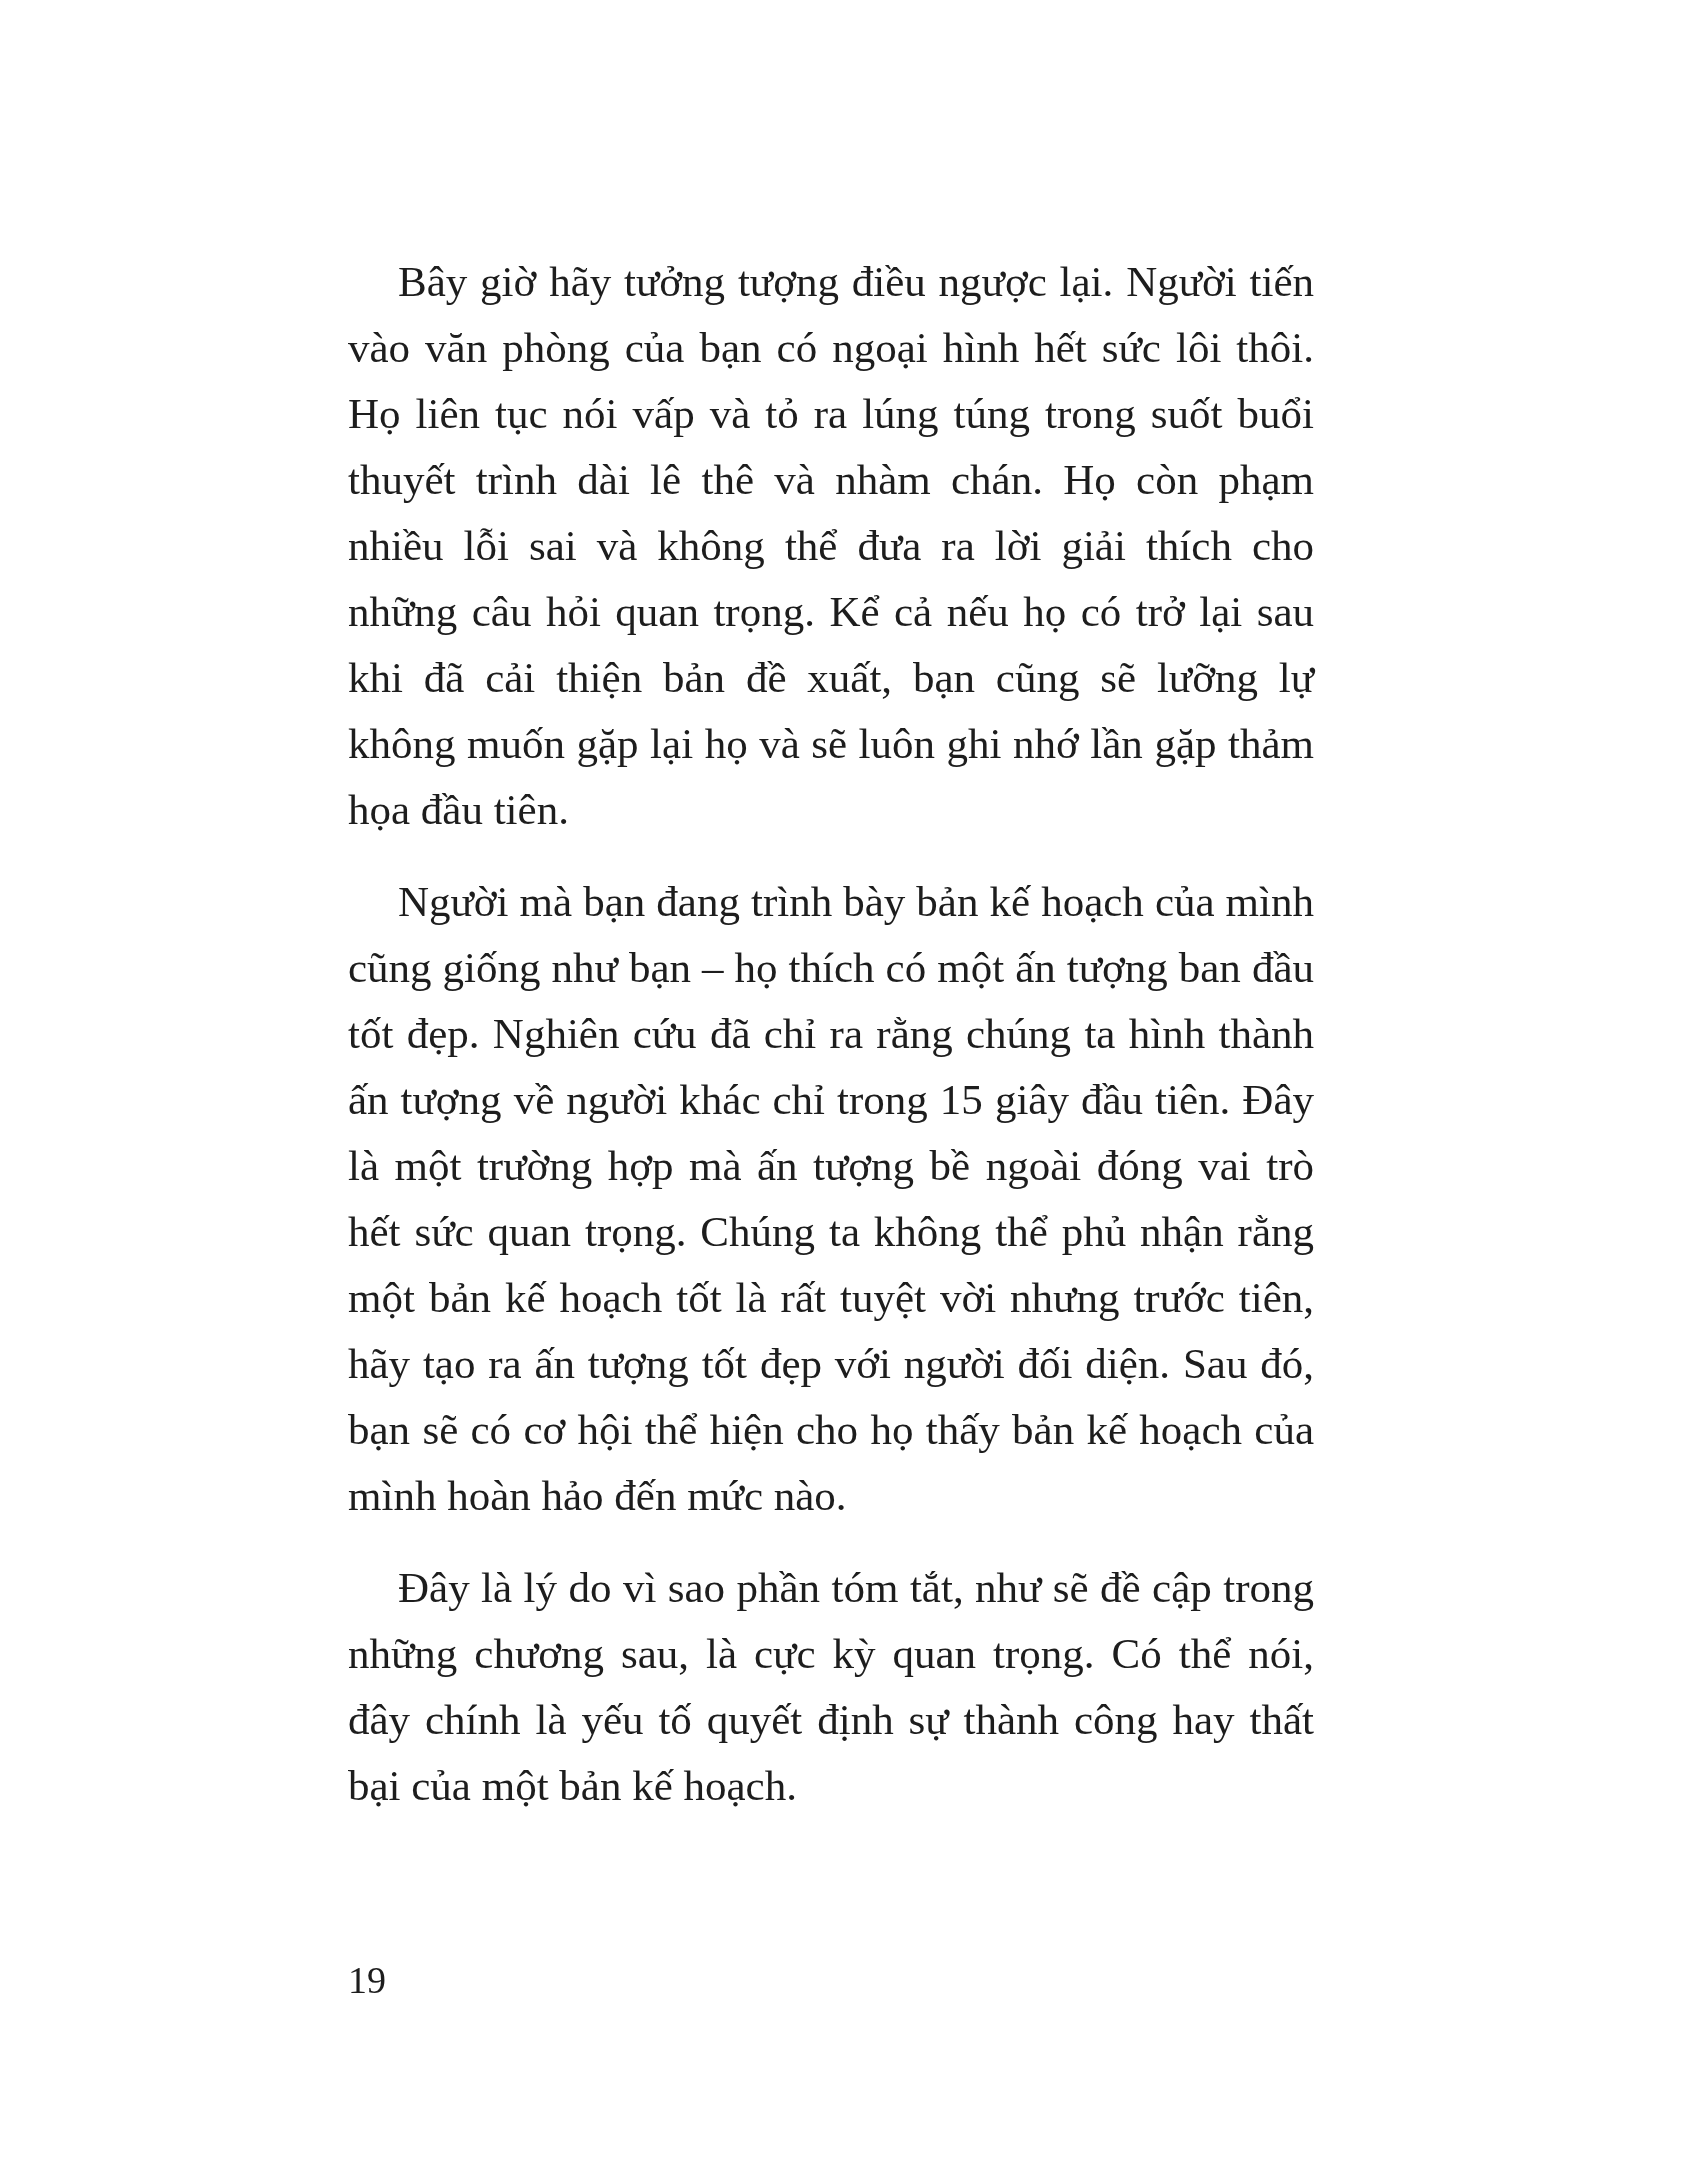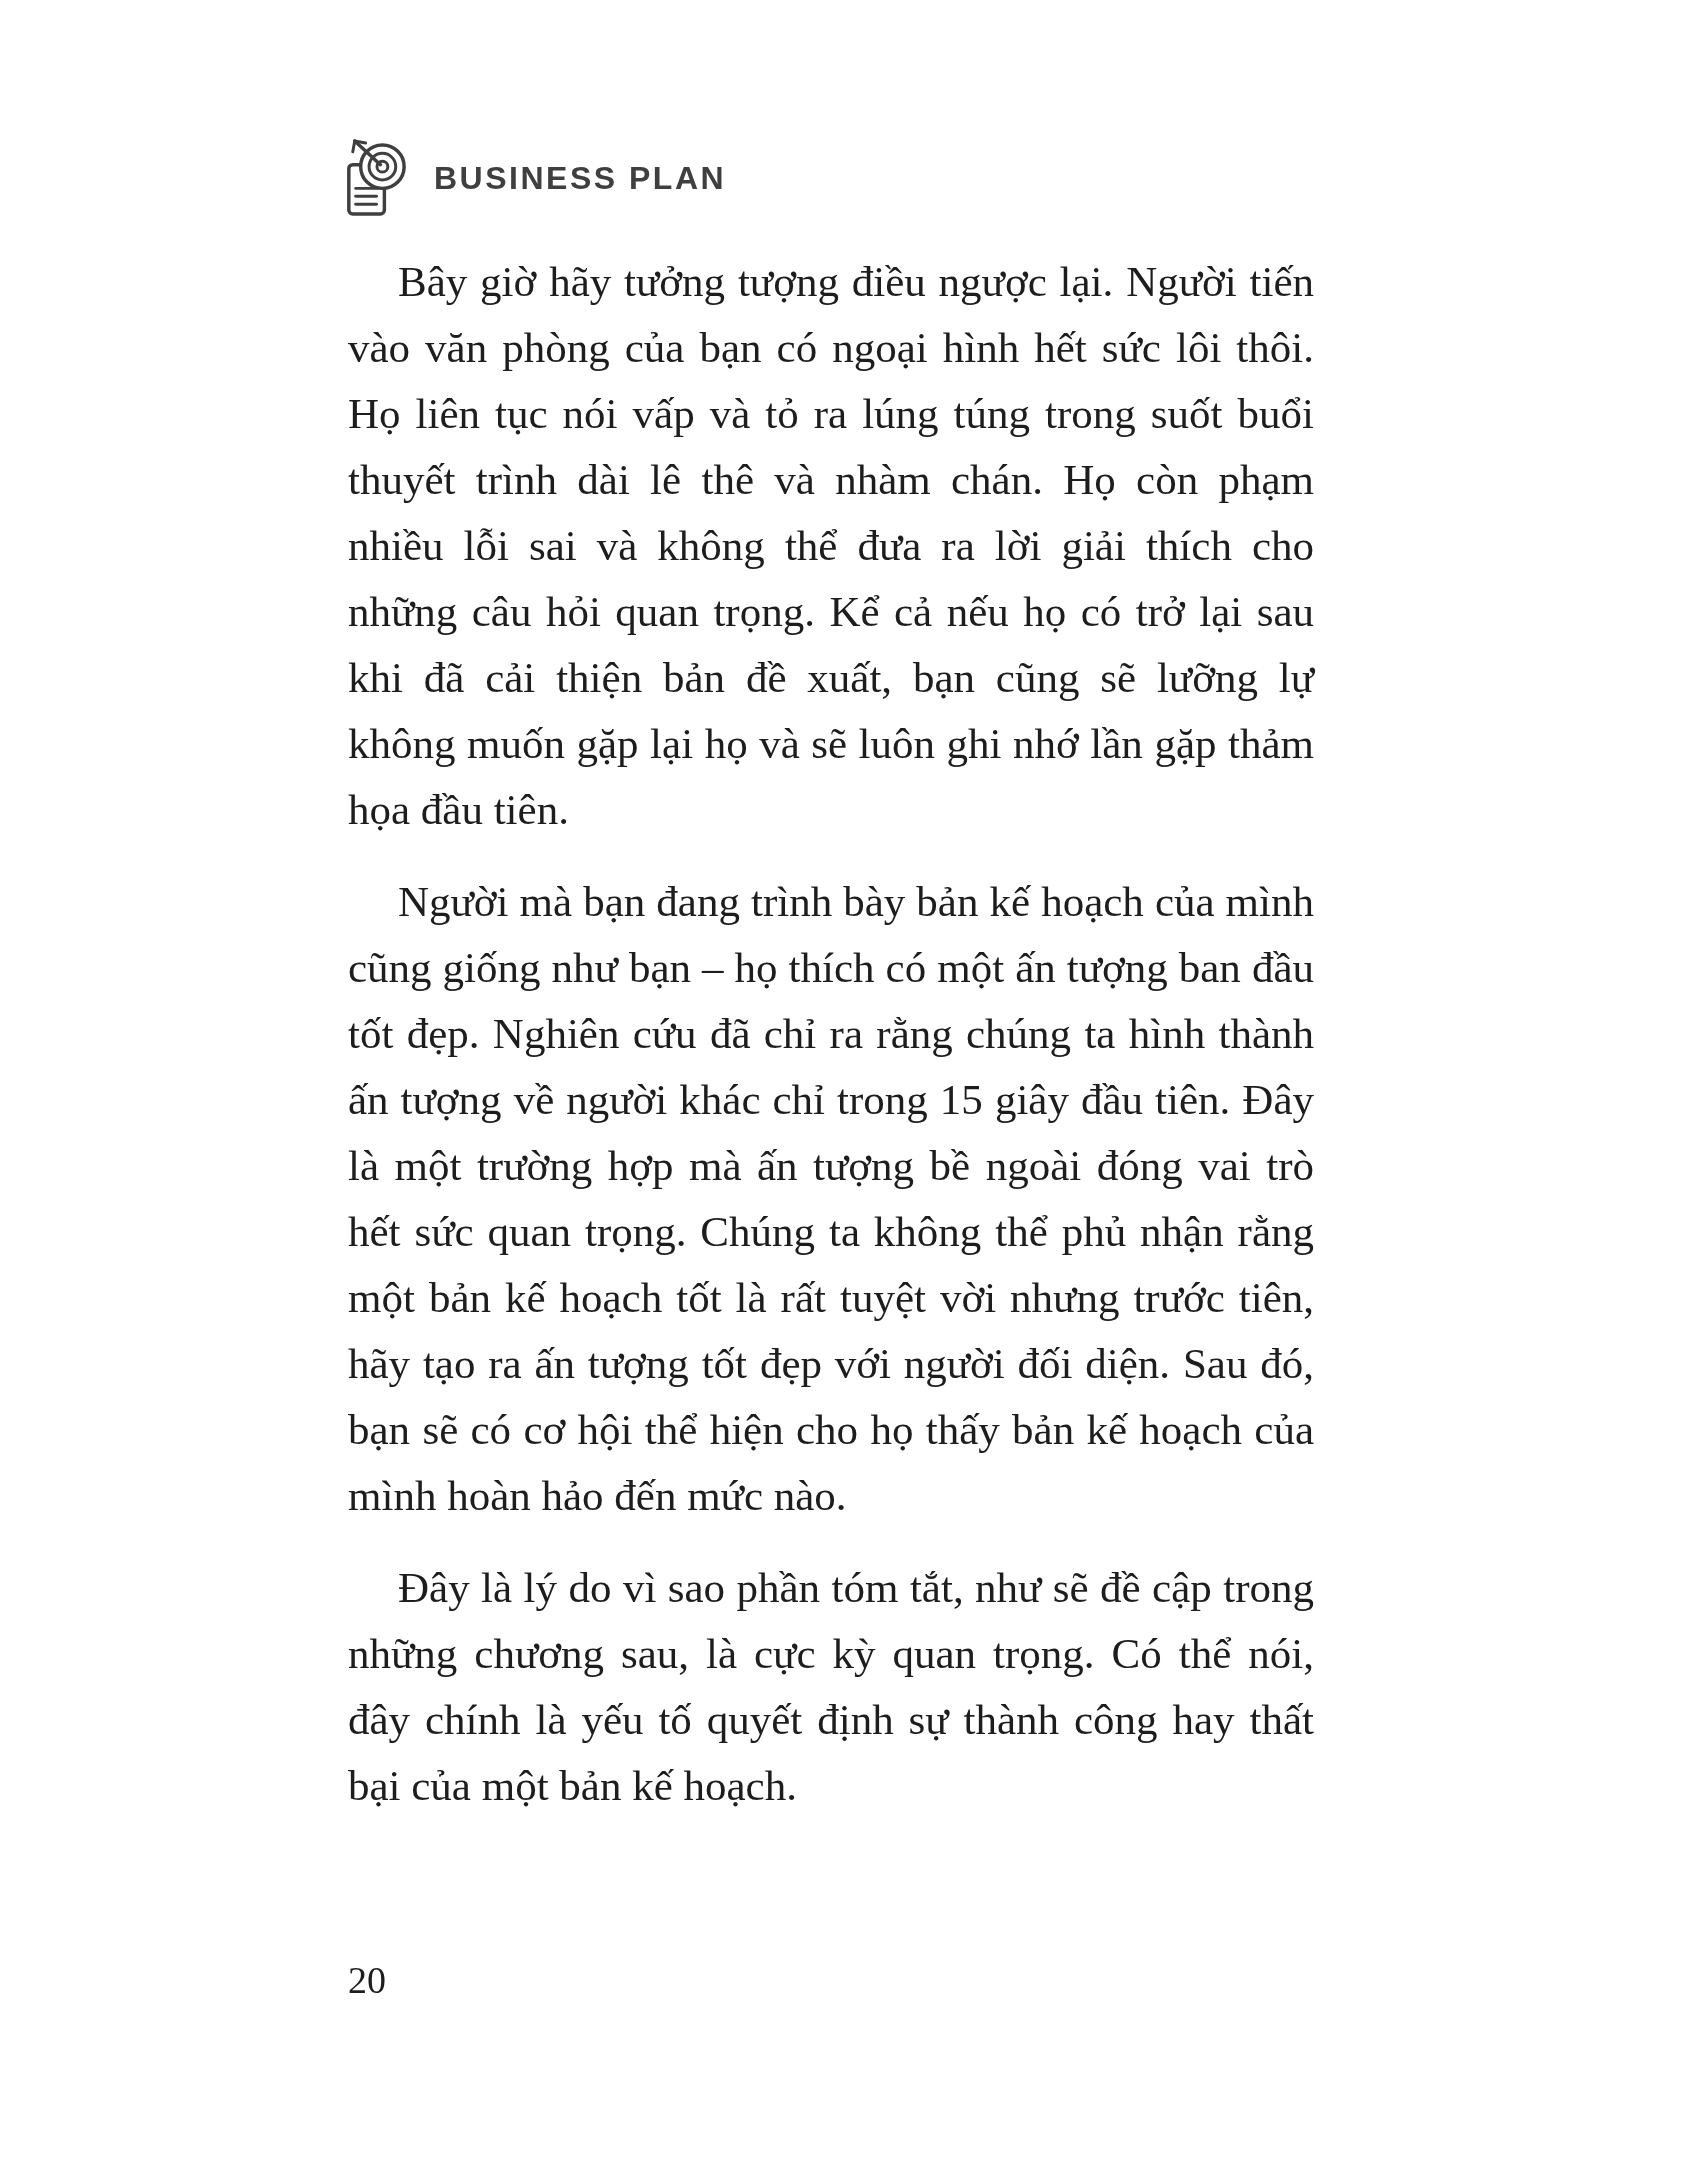--- a/index.html
+++ b/index.html
@@ -62,46 +62,25 @@
     top: 1958px;
     font-size: 38px;
     color: #1d1d1d;
   }
 </style>
 </head>
 <body>
 
 <div class="page">
 
-  <header class="page-header">
-    <span class="logo-icon">
-      <svg viewBox="0 0 80 84" fill="none" stroke="#3f3f3f" stroke-linecap="round" xmlns="http://www.w3.org/2000/svg">
-
-        <rect x="14" y="28" width="36" height="50" rx="4" stroke-width="3.5" fill="#ffffff"></rect>
-        <line x1="21" y1="52" x2="42" y2="52" stroke-width="3"></line>
-        <line x1="21" y1="60" x2="42" y2="60" stroke-width="3"></line>
-        <line x1="21" y1="68" x2="42" y2="68" stroke-width="3"></line>
-
-        <circle cx="48" cy="30" r="22" stroke-width="3.5" fill="#ffffff"></circle>
-        <circle cx="48" cy="30" r="13.5" stroke-width="3"></circle>
-        <circle cx="48" cy="30" r="5.5" stroke-width="3"></circle>
-
-        <line x1="20" y1="4" x2="46" y2="28" stroke-width="3.5"></line>
-
-        <line x1="20" y1="4" x2="31" y2="6" stroke-width="3"></line>
-        <line x1="20" y1="4" x2="18" y2="15" stroke-width="3"></line>
-      </svg>
-    </span>
-    <span class="logo-text">BUSINESS PLAN</span>
-  </header>
 
   <main class="body-text">
     <p>Bây giờ hãy tưởng tượng điều ngược lại. Người tiến vào văn phòng của bạn có ngoại hình hết sức lôi thôi. Họ liên tục nói vấp và tỏ ra lúng túng trong suốt buổi thuyết trình dài lê thê và nhàm chán. Họ còn phạm nhiều lỗi sai và không thể đưa ra lời giải thích cho những câu hỏi quan trọng. Kể cả nếu họ có trở lại sau khi đã cải thiện bản đề xuất, bạn cũng sẽ lưỡng lự không muốn gặp lại họ và sẽ luôn ghi nhớ lần gặp thảm họa đầu tiên.</p>
     <p>Người mà bạn đang trình bày bản kế hoạch của mình cũng giống như bạn – họ thích có một ấn tượng ban đầu tốt đẹp. Nghiên cứu đã chỉ ra rằng chúng ta hình thành ấn tượng về người khác chỉ trong 15 giây đầu tiên. Đây là một trường hợp mà ấn tượng bề ngoài đóng vai trò hết sức quan trọng. Chúng ta không thể phủ nhận rằng một bản kế hoạch tốt là rất tuyệt vời nhưng trước tiên, hãy tạo ra ấn tượng tốt đẹp với người đối diện. Sau đó, bạn sẽ có cơ hội thể hiện cho họ thấy bản kế hoạch của mình hoàn hảo đến mức nào.</p>
     <p>Đây là lý do vì sao phần tóm tắt, như sẽ đề cập trong những chương sau, là cực kỳ quan trọng. Có thể nói, đây chính là yếu tố quyết định sự thành công hay thất bại của một bản kế hoạch.</p>
   </main>
 
   <footer>
-    <span class="page-number">20</span>
+    <span class="page-number">19</span>
   </footer>
 
 </div>
 
 
 </body></html>

